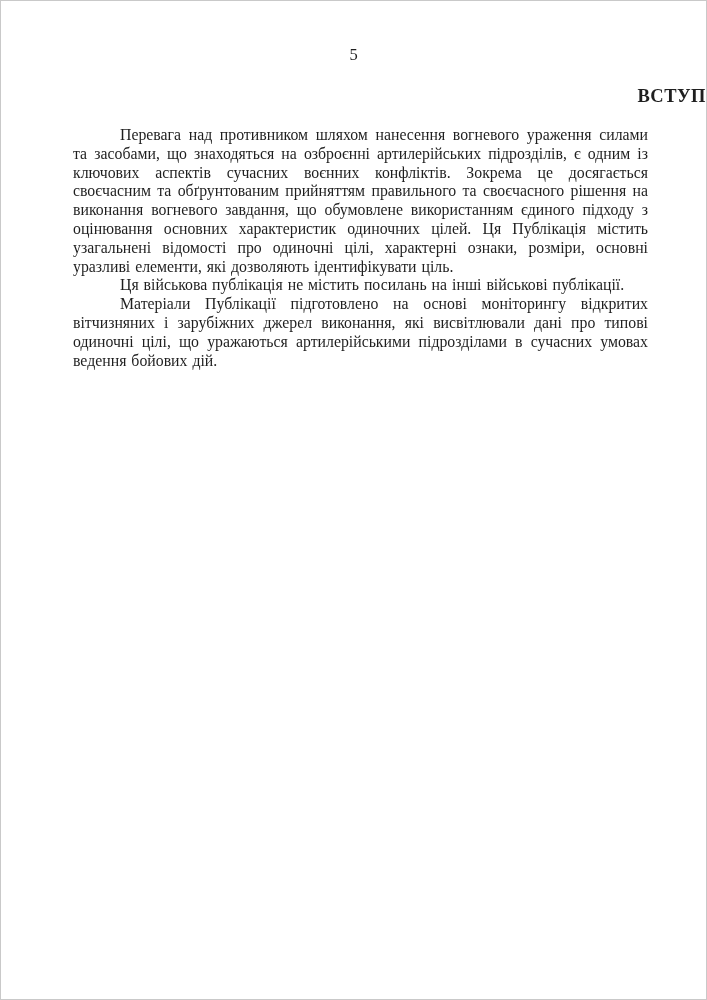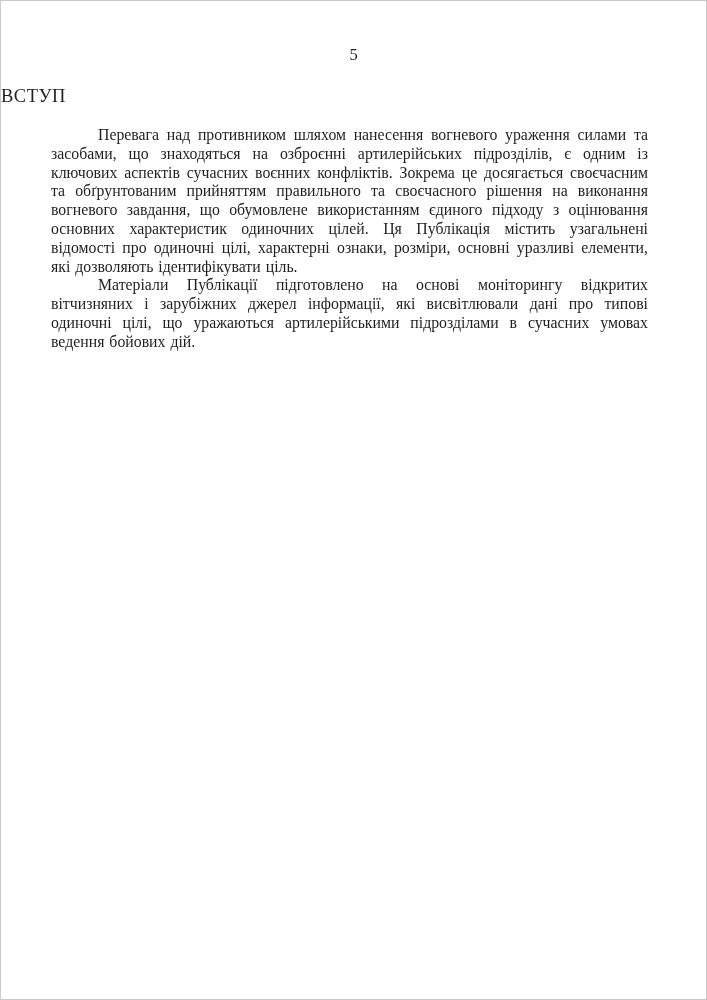--- a/index.html
+++ b/index.html
@@ -19,29 +19,29 @@
     overflow: hidden;
   }
   .page-number {
     margin-top: 44px;
     text-align: center;
     font-size: 16.5px;
     line-height: 19px;
   }
   .doc-title {
     margin-top: 22px;
-    text-align: left;
-    font-weight: normal;
+    text-align: right;
+    font-weight: bold;
     font-size: 18.5px;
     line-height: 20px;
     letter-spacing: 0.5px;
   }
   .paragraphs {
     margin-top: 20px;
-    padding-left: 50px;
+    padding-left: 72px;
     padding-right: 58px;
   }
   .paragraphs p {
     margin: 0;
     font-size: 15.8px;
     line-height: 18.8px;
     text-align: justify;
     text-indent: 47px;
     word-spacing: 1px;
   }
@@ -49,15 +49,16 @@
 </head>
 <body>
 
 <div class="page">
   <div class="page-number">5</div>
 
   <h1 class="doc-title" style="margin-bottom:0;">ВСТУП</h1>
 
   <div class="paragraphs">
       <p>Перевага над противником шляхом нанесення вогневого ураження силами та засобами, що знаходяться на озброєнні артилерійських підрозділів, є одним із ключових аспектів сучасних воєнних конфліктів. Зокрема це досягається своєчасним та обґрунтованим прийняттям правильного та своєчасного рішення на виконання вогневого завдання, що обумовлене використанням єдиного підходу з оцінювання основних характеристик одиночних цілей. Ця Публікація містить узагальнені відомості про одиночні цілі, характерні ознаки, розміри, основні уразливі елементи, які дозволяють ідентифікувати ціль.</p>
-      <p>Матеріали Публікації підготовлено на основі моніторингу відкритих вітчизняних і зарубіжних джерел інформації, які висвітлювали дані про типові одиночні цілі, що уражаються артилерійськими підрозділами в сучасних умовах ведення бойових дій.</p>
+      <p>Ця військова публікація не містить посилань на інші військові публікації.</p>
+      <p>Матеріали Публікації підготовлено на основі моніторингу відкритих вітчизняних і зарубіжних джерел виконання, які висвітлювали дані про типові одиночні цілі, що уражаються артилерійськими підрозділами в сучасних умовах ведення бойових дій.</p>
     </div>
 </div>
 
 </body></html>

